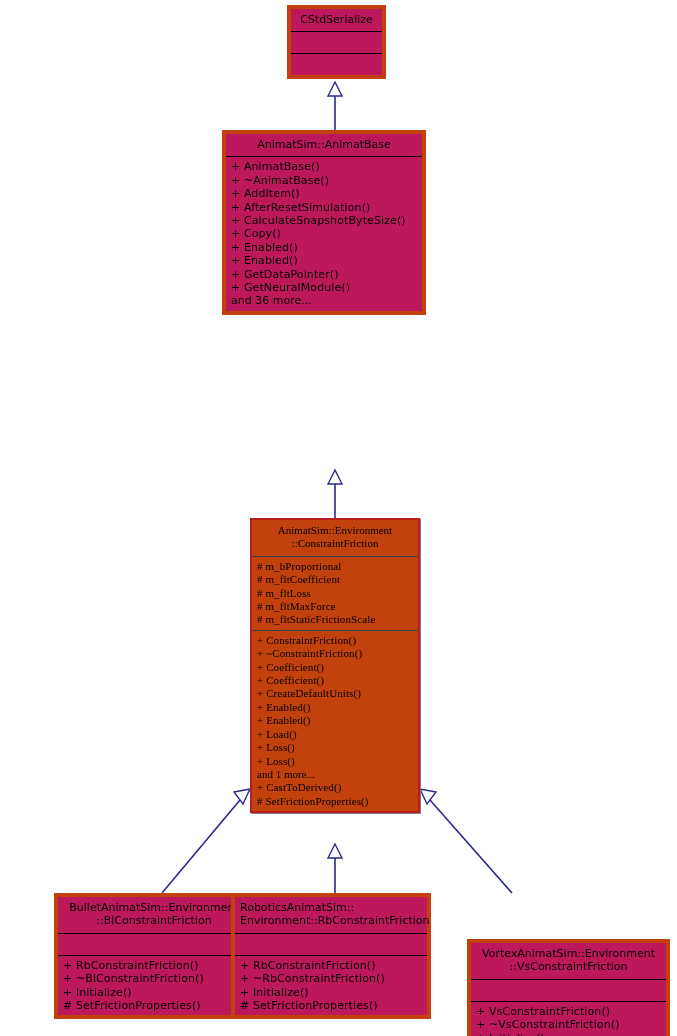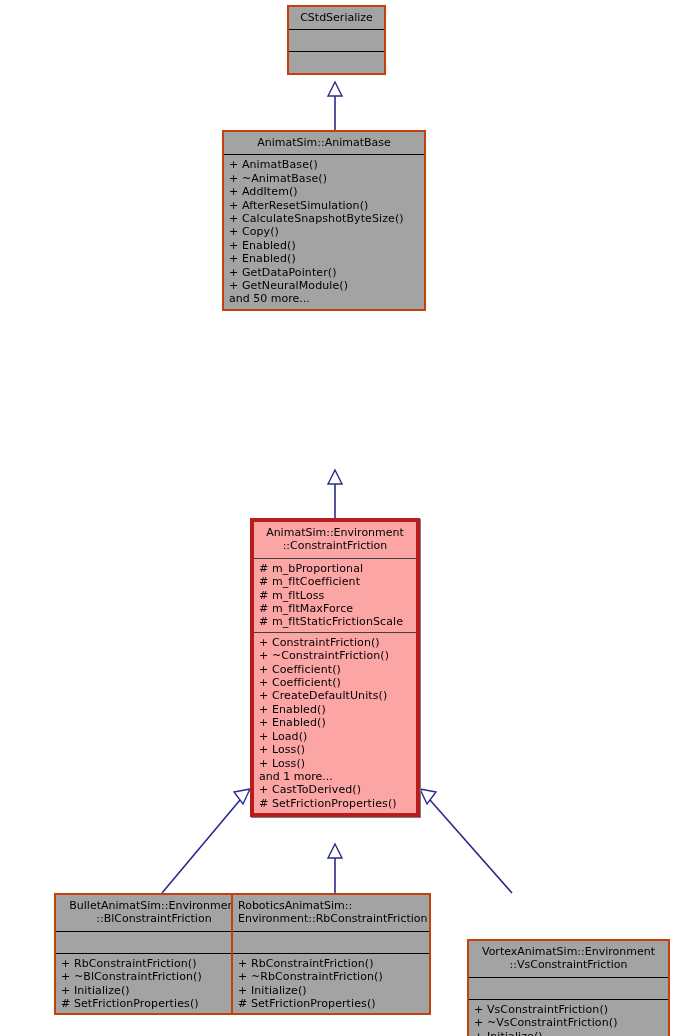--- a/index.html
+++ b/index.html
@@ -16,30 +16,31 @@
   }
   #canvas {
     position: absolute;
     left: 0; top: 0;
     width: 677px;
     height: 1036px;
   }
   .uml-node {
     position: absolute;
     box-sizing: border-box;
-    border: 2px solid #c2410c;
-    background: #a3a3a3;
+    border: 4px solid #c2410c;
+    background: #be185d;
     font-size: 11px;
     line-height: 1.22;
     color: #000000;
   }
   .uml-node.highlight {
-    background: #fca5a5;
-    border: 4px solid #b91c1c;
+    background: #c2410c;
+    border: 2px solid #b91c1c;
     box-shadow: 1px 1px 0 #808080;
+    font-family: Liberation Serif, serif;
   }
   .uml-node .section {
     box-sizing: border-box;
     padding: 3px 4px 3px 5px;
   }
   .uml-node .section + .section {
     border-top: 1px solid #000000;
   }
   .uml-node.highlight .section + .section {
     border-top: 1px solid #404040;
@@ -117,21 +118,21 @@
         <div class="member">+ AnimatBase()</div>
         <div class="member">+ ~AnimatBase()</div>
         <div class="member">+ AddItem()</div>
         <div class="member">+ AfterResetSimulation()</div>
         <div class="member">+ CalculateSnapshotByteSize()</div>
         <div class="member">+ Copy()</div>
         <div class="member">+ Enabled()</div>
         <div class="member">+ Enabled()</div>
         <div class="member">+ GetDataPointer()</div>
         <div class="member">+ GetNeuralModule()</div>
-        <div class="member-more">and 50 more...</div>
+        <div class="member-more">and 36 more...</div>
       </div>
   </div>
 
   <div class="uml-node highlight" style="left:250px; top:518px; width:170px;">
     <div class="section title">AnimatSim::Environment
 ::ConstraintFriction</div>
     <div class="section">
         <div class="member"># m_bProportional</div>
         <div class="member"># m_fltCoefficient</div>
         <div class="member"># m_fltLoss</div>

